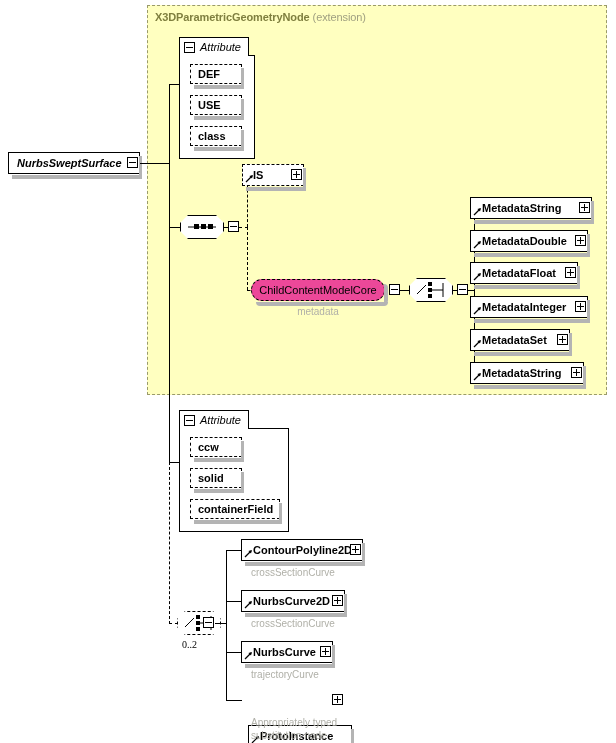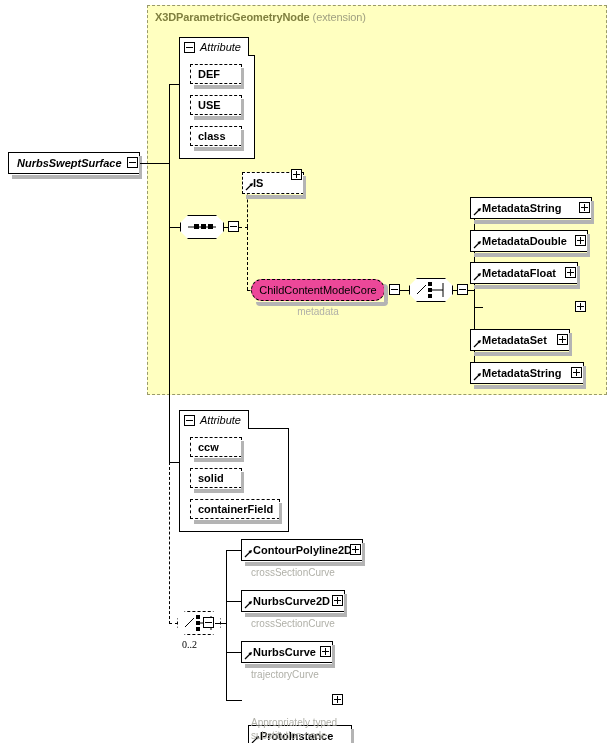--- a/index.html
+++ b/index.html
@@ -181,21 +181,21 @@
   </div>
   <div class="exp" style="left:228px;top:221px;"></div>
   <div class="ln lnh" style="left:224px;top:227px;width:5px;"></div>
 
   <div class="dash-h" style="left:239px;top:227px;width:9px;"></div>
   <div class="dash-v" style="left:247px;top:175px;height:52px;"></div>
   <div class="dash-v" style="left:247px;top:227px;height:63px;"></div>
   <div class="dash-h" style="left:247px;top:175px;width:12px;"></div>
   <div class="dash-h" style="left:247px;top:290px;width:10px;"></div>
 
-  <div class="box dashed" style="left:242px;top:172px;width:62px;">
+  <div class="box dashed" style="left:242px;top:164px;width:62px;">
     <span class="box-label" style="padding-left:10px;">IS</span>
     <span class="shadow"></span>
     <span class="shadow-r"></span>
     <svg class="refarrow" viewBox="0 0 9 9">
       <path d="M1,8 L7,2" stroke="#000" stroke-width="1.2" fill="none"></path>
       <path d="M8,1 L4.4,2 L7,4.6 Z" fill="#000"></path>
     </svg>
   </div>
   <div class="exp plus" style="left:291px;top:169px;"></div>
 
@@ -257,20 +257,29 @@
     <span class="shadow"></span>
     <span class="shadow-r"></span>
     <svg class="refarrow" viewBox="0 0 9 9">
       <path d="M1,8 L7,2" stroke="#000" stroke-width="1.2" fill="none"></path>
       <path d="M8,1 L4.4,2 L7,4.6 Z" fill="#000"></path>
     </svg>
   </div>
   <div class="exp plus" style="left:565px;top:267px;"></div>
 
   <div class="ln lnh" style="left:474px;top:307px;width:9px;"></div>
+  <div class="box" style="left:470px;top:296px;width:118px;">
+    <span class="box-label" style="padding-left:11px;">MetadataInteger</span>
+    <span class="shadow"></span>
+    <span class="shadow-r"></span>
+    <svg class="refarrow" viewBox="0 0 9 9">
+      <path d="M1,8 L7,2" stroke="#000" stroke-width="1.2" fill="none"></path>
+      <path d="M8,1 L4.4,2 L7,4.6 Z" fill="#000"></path>
+    </svg>
+  </div>
   <div class="exp plus" style="left:575px;top:301px;"></div>
 
   <div class="ln lnh" style="left:474px;top:340px;width:9px;"></div>
   <div class="box" style="left:470px;top:329px;width:100px;">
     <span class="box-label" style="padding-left:11px;">MetadataSet</span>
     <span class="shadow"></span>
     <span class="shadow-r"></span>
     <svg class="refarrow" viewBox="0 0 9 9">
       <path d="M1,8 L7,2" stroke="#000" stroke-width="1.2" fill="none"></path>
       <path d="M8,1 L4.4,2 L7,4.6 Z" fill="#000"></path>

